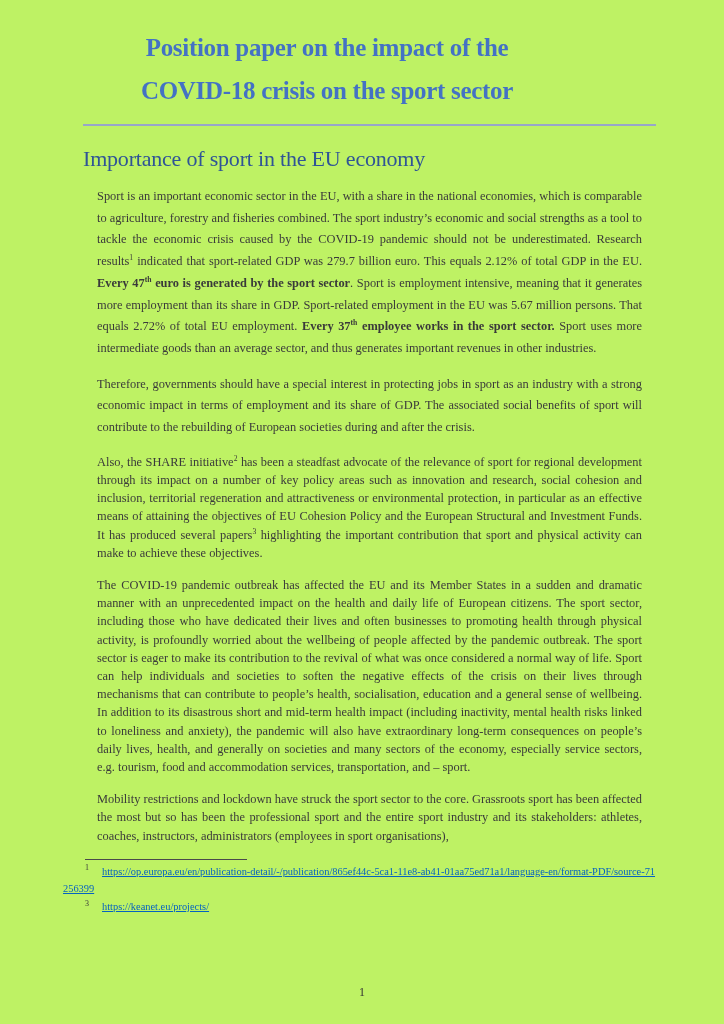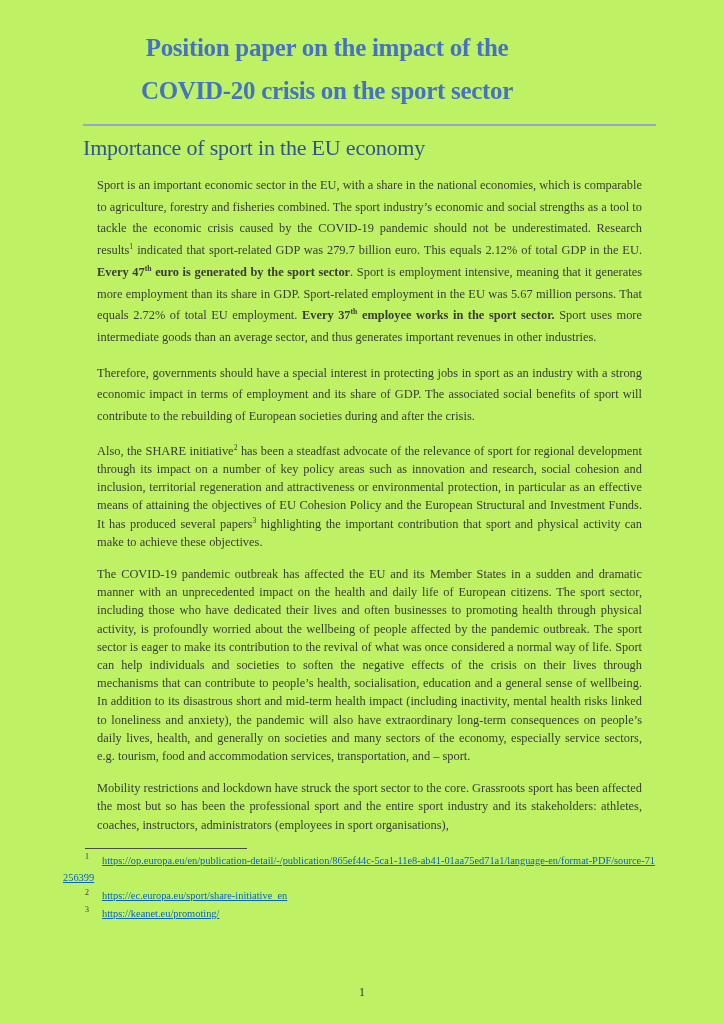--- a/index.html
+++ b/index.html
@@ -28,21 +28,21 @@
   .title-rule {
     height: 0;
     border-bottom: 2px solid var(--rule, #97A6C9);
     margin-top: 12px;
   }
   h2.section-heading {
     font-size: 22px;
     font-weight: 400;
     line-height: 27px;
     letter-spacing: -0.2px;
-    margin: 8px 0 0 0;
+    margin: 19px 0 0 0;
     color: var(--heading, #2F5496);
   }
   #section-covid h2.section-heading { margin-top: 11px; }
   p.body {
     margin: 14px;
     font-size: 12.4px;
     text-align: justify;
     color: var(--body, #3a3a3a);
   }
   .p-loose { line-height: 21.7px; }
@@ -88,21 +88,21 @@
     color: #333333;
   }
 </style>
 </head>
 <body>
 
 <div class="page">
 
   <h1 class="doc-title">
     <span>Position paper on the impact of the</span>
-    <span>COVID-20 crisis on the sport sector</span>
+    <span>COVID-18 crisis on the sport sector</span>
   </h1>
   <div class="title-rule"></div>
 
   <section id="section-eu-economy">
     <h2 class="section-heading">Importance of sport in the EU economy</h2>
     <p class="body p-loose mt-a"><span>Sport is an important economic sector in the EU, with a share in the national economies, which is comparable to agriculture, forestry and fisheries combined. The sport industry’s economic and social strengths as a tool to tackle the economic crisis caused by the COVID-19 pandemic should not be underestimated. Research results</span><sup>1</sup><span> indicated that sport-related GDP was 279.7 billion euro. This equals 2.12% of total GDP in the EU. </span><span class="b">Every 47</span><sup class="b">th</sup><span class="b"> euro is generated by the sport sector</span><span>. Sport is employment intensive, meaning that it generates more employment than its share in GDP. Sport-related employment in the EU was 5.67 million persons. That equals 2.72% of total EU employment. </span><span class="b">Every 37</span><sup class="b">th</sup><span class="b"> employee works in the sport sector.</span><span> Sport uses more intermediate goods than an average sector, and thus generates important revenues in other industries.</span></p>
     <p class="body p-loose mt-b"><span>Therefore, governments should have a special interest in protecting jobs in sport as an industry with a strong economic impact in terms of employment and its share of GDP. The associated social benefits of sport will contribute to the rebuilding of European societies during and after the crisis.</span></p>
     <p class="body p-tight mt-c"><span>Also, the SHARE initiative</span><sup>2</sup><span> has been a steadfast advocate of the relevance of sport for regional development through its impact on a number of key policy areas such as innovation and research, social cohesion and inclusion, territorial regeneration and attractiveness or environmental protection, in particular as an effective means of attaining the objectives of EU Cohesion Policy and the European Structural and Investment Funds. It has produced several papers</span><sup>3</sup><span> highlighting the important contribution that sport and physical activity can make to achieve these objectives.</span></p>
   </section>
 
@@ -110,22 +110,19 @@
     <p class="body p-tight mt-d"><span>The COVID-19 pandemic outbreak has affected the EU and its Member States in a sudden and dramatic manner with an unprecedented impact on the health and daily life of European citizens. The sport sector, including those who have dedicated their lives and often businesses to promoting health through physical activity, is profoundly worried about the wellbeing of people affected by the pandemic outbreak. The sport sector is eager to make its contribution to the revival of what was once considered a normal way of life. Sport can help individuals and societies to soften the negative effects of the crisis on their lives through mechanisms that can contribute to people’s health, socialisation, education and a general sense of wellbeing. In addition to its disastrous short and mid-term health impact (including inactivity, mental health risks linked to loneliness and anxiety), the pandemic will also have extraordinary long-term consequences on people’s daily lives, health, and generally on societies and many sectors of the economy, especially service sectors, e.g. tourism, food and accommodation services, transportation, and – sport.</span></p>
     <p class="body p-tight mt-e"><span>Mobility restrictions and lockdown have struck the sport sector to the core. Grassroots sport has been affected the most but so has been the professional sport and the entire sport industry and its stakeholders: athletes, coaches, instructors, administrators (employees in sport organisations),</span></p>
   </section>
 
   <footer class="footnotes">
     <div class="fn-rule"></div>
     <div class="footnote">
       <sup class="fn-marker">1</sup><a class="fn-link" href="#">https://op.europa.eu/en/publication-detail/-/publication/865ef44c-5ca1-11e8-ab41-01aa75ed71a1/language-en/format-PDF/source-71256399</a>
     </div>
     <div class="footnote">
-      <sup class="fn-marker">2</sup><a class="fn-link" href="#">https://ec.europa.eu/sport/share-initiative_en</a>
-    </div>
-    <div class="footnote">
-      <sup class="fn-marker">3</sup><a class="fn-link" href="#">https://keanet.eu/promoting/</a>
+      <sup class="fn-marker">3</sup><a class="fn-link" href="#">https://keanet.eu/projects/</a>
     </div>
   </footer>
 
   <div class="page-number">1</div>
 
 </div>
 
 </body></html>

